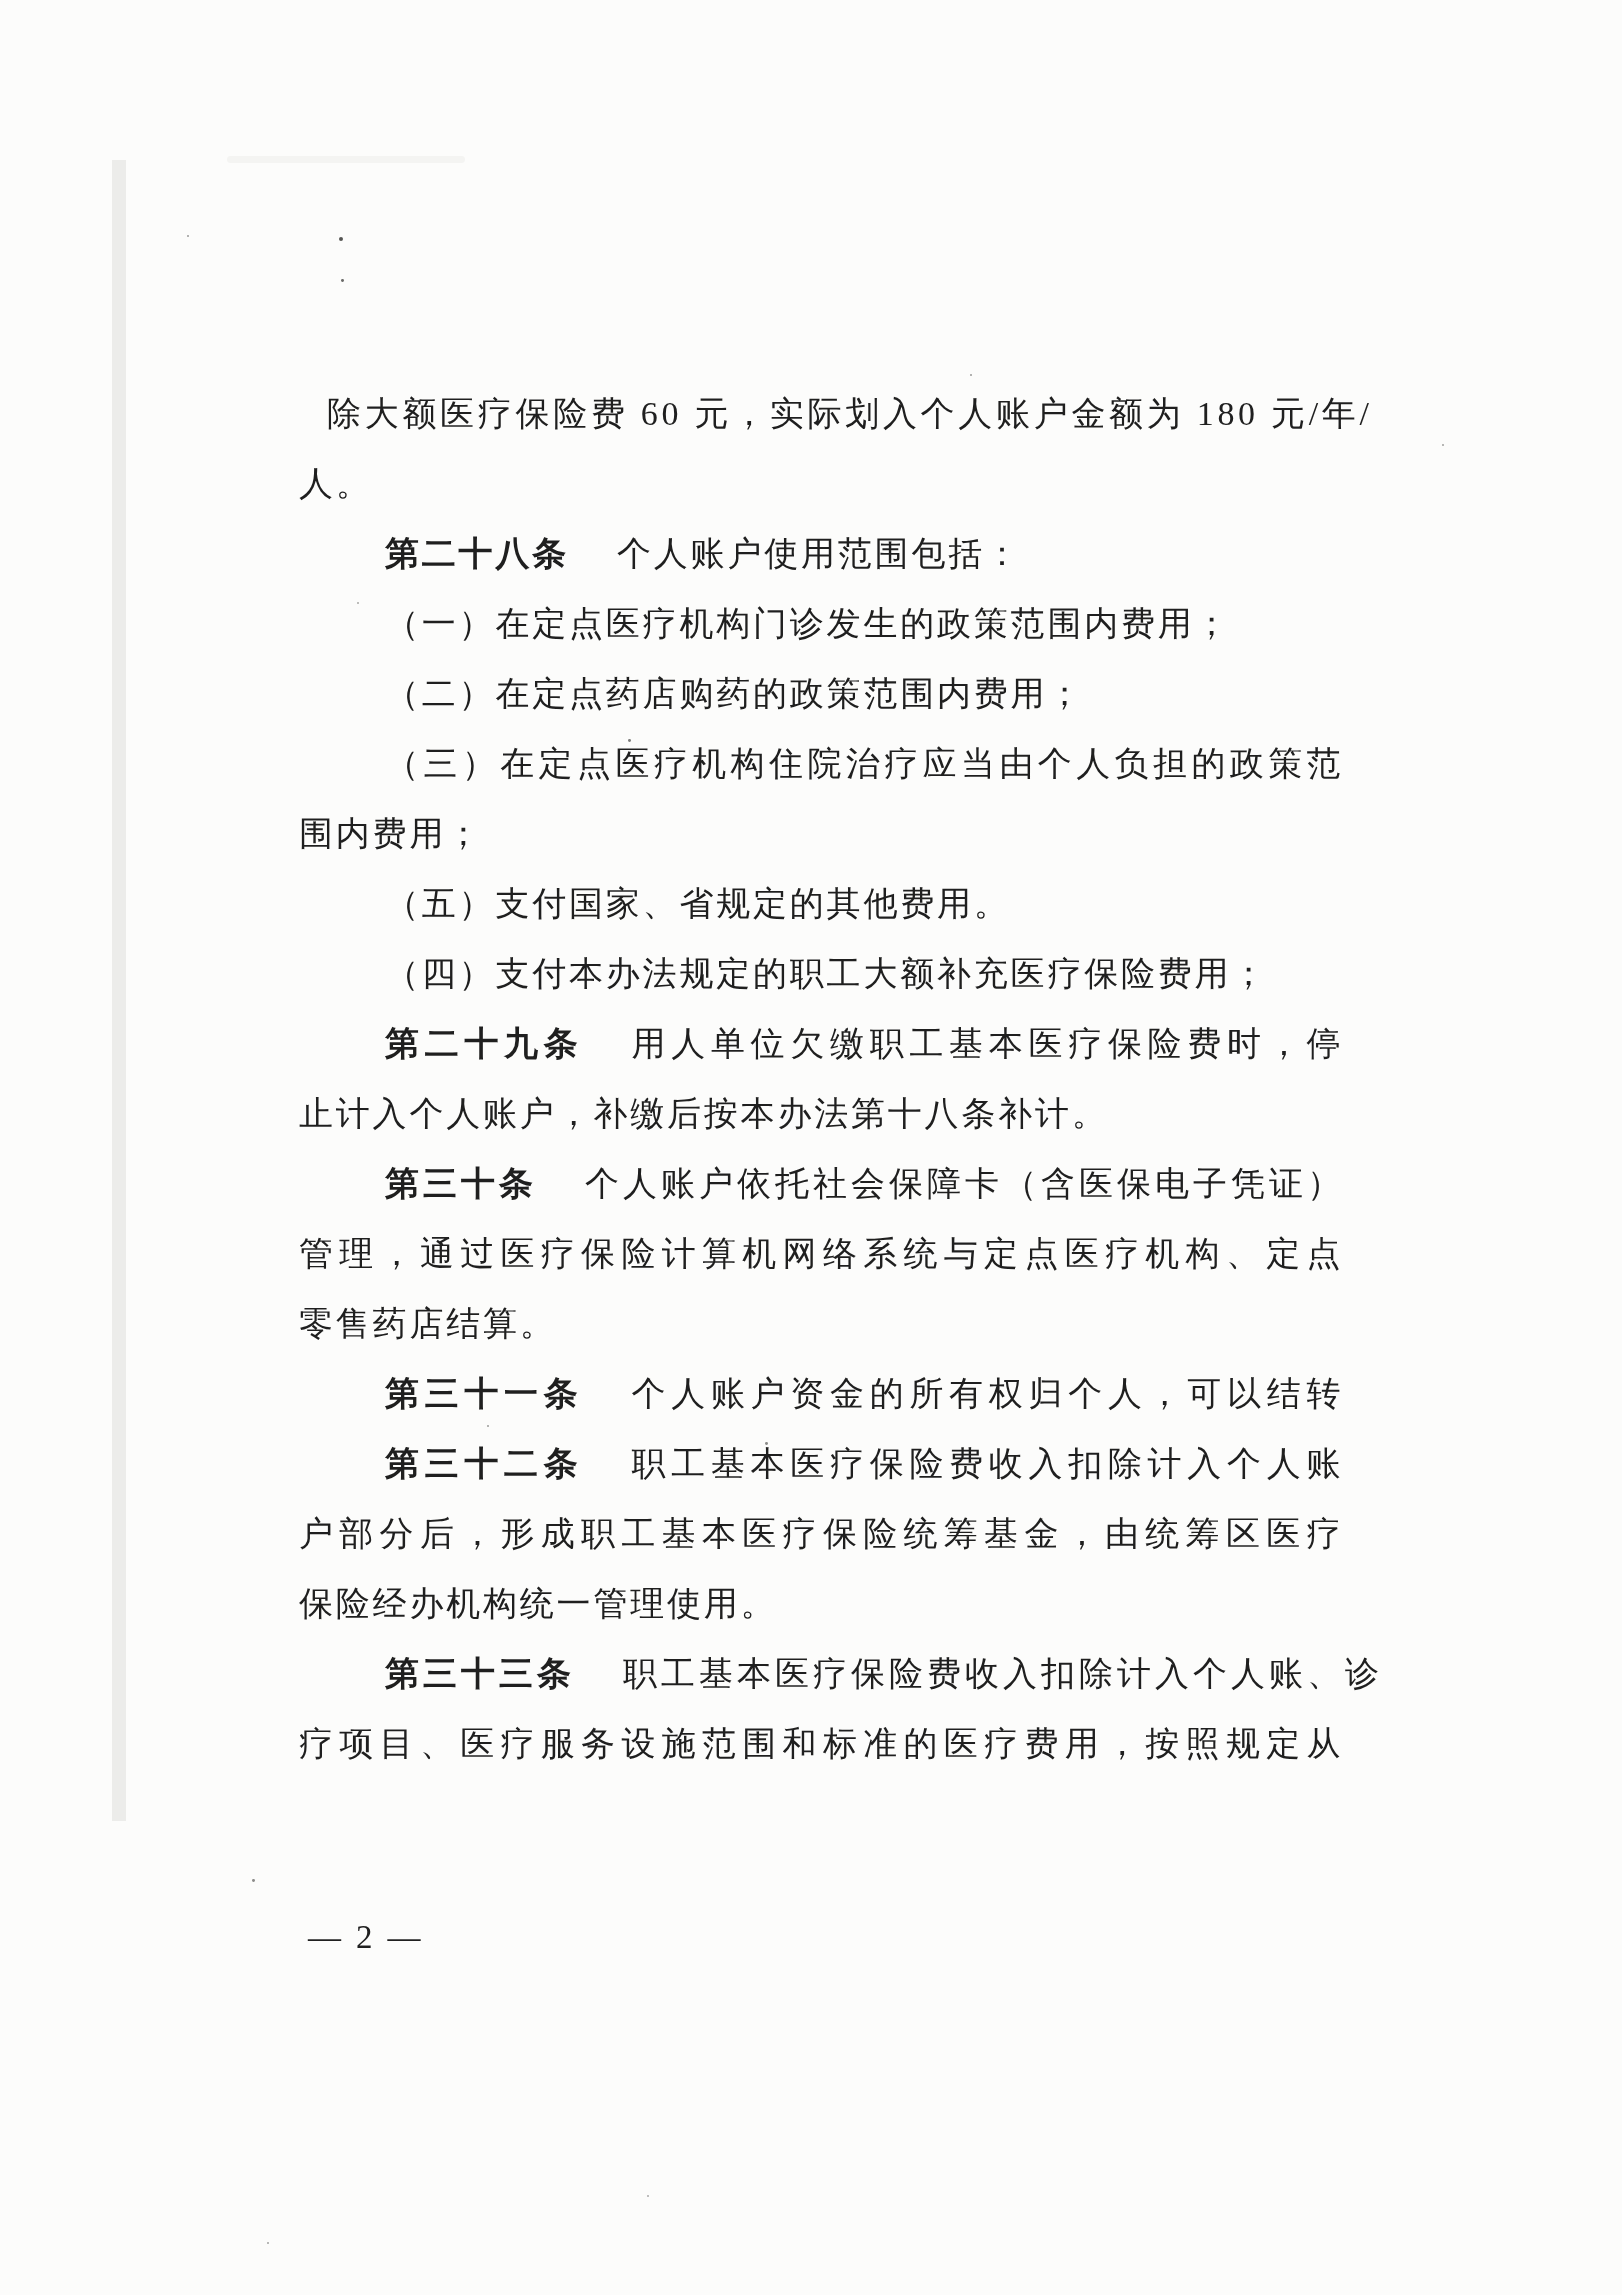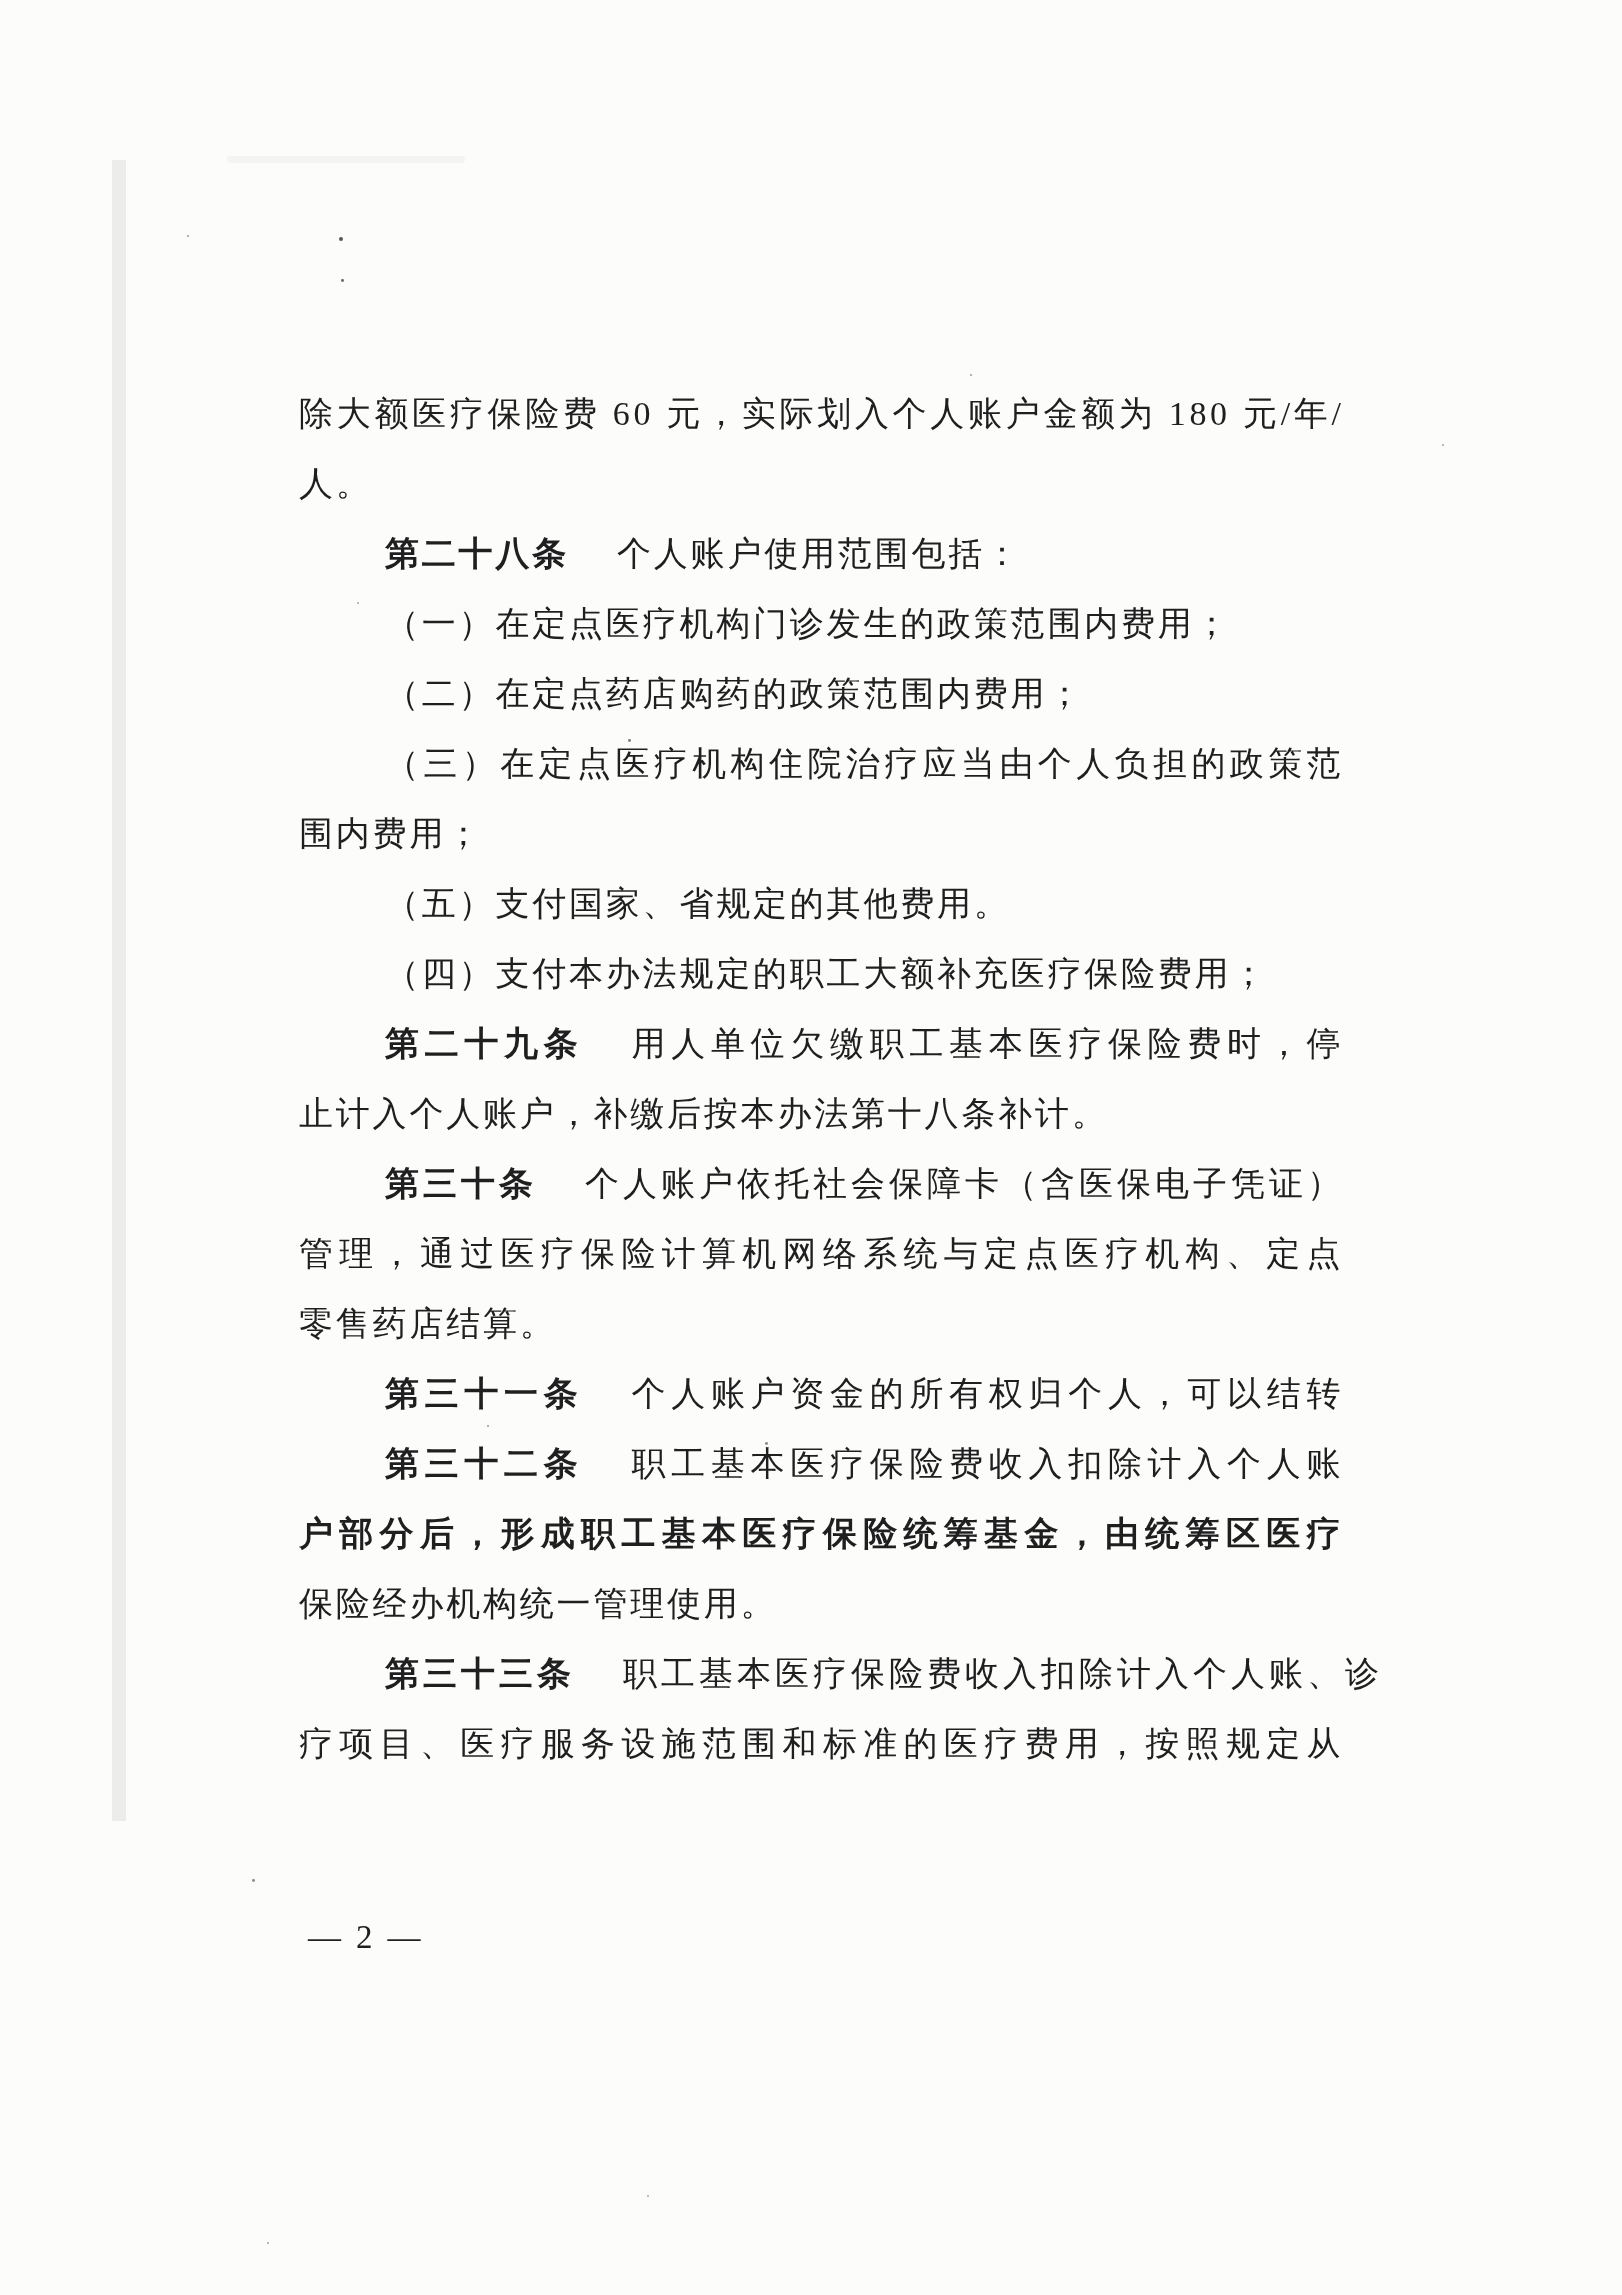--- a/index.html
+++ b/index.html
@@ -55,37 +55,37 @@
       <div class="speck" style="left: 765px; top: 1442px; width: 2.8px; height: 2.8px; background: rgb(140, 140, 138);"></div>
       <div class="speck" style="left: 487px; top: 1425px; width: 2.3px; height: 2.3px; background: rgb(156, 156, 154);"></div>
       <div class="speck" style="left: 252px; top: 1879px; width: 2.8px; height: 2.8px; background: rgb(140, 140, 138);"></div>
       <div class="speck" style="left: 970px; top: 374px; width: 2.3px; height: 2.3px; background: rgb(154, 154, 152);"></div>
       <div class="speck" style="left: 1442px; top: 444px; width: 2.3px; height: 2.3px; background: rgb(160, 160, 158);"></div>
       <div class="speck" style="left: 647px; top: 2195px; width: 2.3px; height: 2.3px; background: rgb(170, 170, 168);"></div>
       <div class="speck" style="left: 267px; top: 2242px; width: 2.3px; height: 2.3px; background: rgb(162, 162, 160);"></div>
     </div>
 
   <div class="text-block" id="textBlock">
-      <div class="tline" style="letter-spacing: 3.7px;"><span>除大额医疗保险费 60 元，实际划入个人账户金额为 180 元/年/</span></div>
+      <div class="tline" style="letter-spacing: 3.7px; margin-left: 28px;"><span>除大额医疗保险费 60 元，实际划入个人账户金额为 180 元/年/</span></div>
       <div class="tline"><span>人。</span></div>
       <div class="tline indent"><span class="head">第二十八条</span><span>个人账户使用范围包括：</span></div>
       <div class="tline indent"><span>（一）在定点医疗机构门诊发生的政策范围内费用；</span></div>
       <div class="tline indent"><span>（二）在定点药店购药的政策范围内费用；</span></div>
       <div class="tline indent" style="letter-spacing: 4.4px;"><span>（三）在定点医疗机构住院治疗应当由个人负担的政策范</span></div>
       <div class="tline"><span>围内费用；</span></div>
       <div class="tline indent"><span>（五）支付国家、省规定的其他费用。</span></div>
       <div class="tline indent"><span>（四）支付本办法规定的职工大额补充医疗保险费用；</span></div>
       <div class="tline indent" style="letter-spacing: 5.7px;"><span class="head">第二十九条</span><span>用人单位欠缴职工基本医疗保险费时，停</span></div>
       <div class="tline"><span>止计入个人账户，补缴后按本办法第十八条补计。</span></div>
       <div class="tline indent" style="letter-spacing: 4px;"><span class="head">第三十条</span><span>个人账户依托社会保障卡（含医保电子凭证）</span></div>
       <div class="tline" style="letter-spacing: 6.3px;"><span>管理，通过医疗保险计算机网络系统与定点医疗机构、定点</span></div>
       <div class="tline"><span>零售药店结算。</span></div>
       <div class="tline indent" style="letter-spacing: 5.7px;"><span class="head">第三十一条</span><span>个人账户资金的所有权归个人，可以结转</span></div>
       <div class="tline indent" style="letter-spacing: 5.7px;"><span class="head">第三十二条</span><span>职工基本医疗保险费收入扣除计入个人账</span></div>
-      <div class="tline" style="letter-spacing: 6.3px; font-weight: bold;"><span>户部分后，形成职工基本医疗保险统筹基金，由统筹区医疗</span></div>
+      <div class="tline" style="letter-spacing: 6.3px;"><span>户部分后，形成职工基本医疗保险统筹基金，由统筹区医疗</span></div>
       <div class="tline"><span>保险经办机构统一管理使用。</span></div>
       <div class="tline indent" style="letter-spacing: 4px;"><span class="head">第三十三条</span><span>职工基本医疗保险费收入扣除计入个人账、诊</span></div>
       <div class="tline" style="letter-spacing: 6.3px;"><span>疗项目、医疗服务设施范围和标准的医疗费用，按照规定从</span></div>
     </div>
 
   <div class="page-number">— 2 —</div>
 </div>
 
 
 </body></html>

